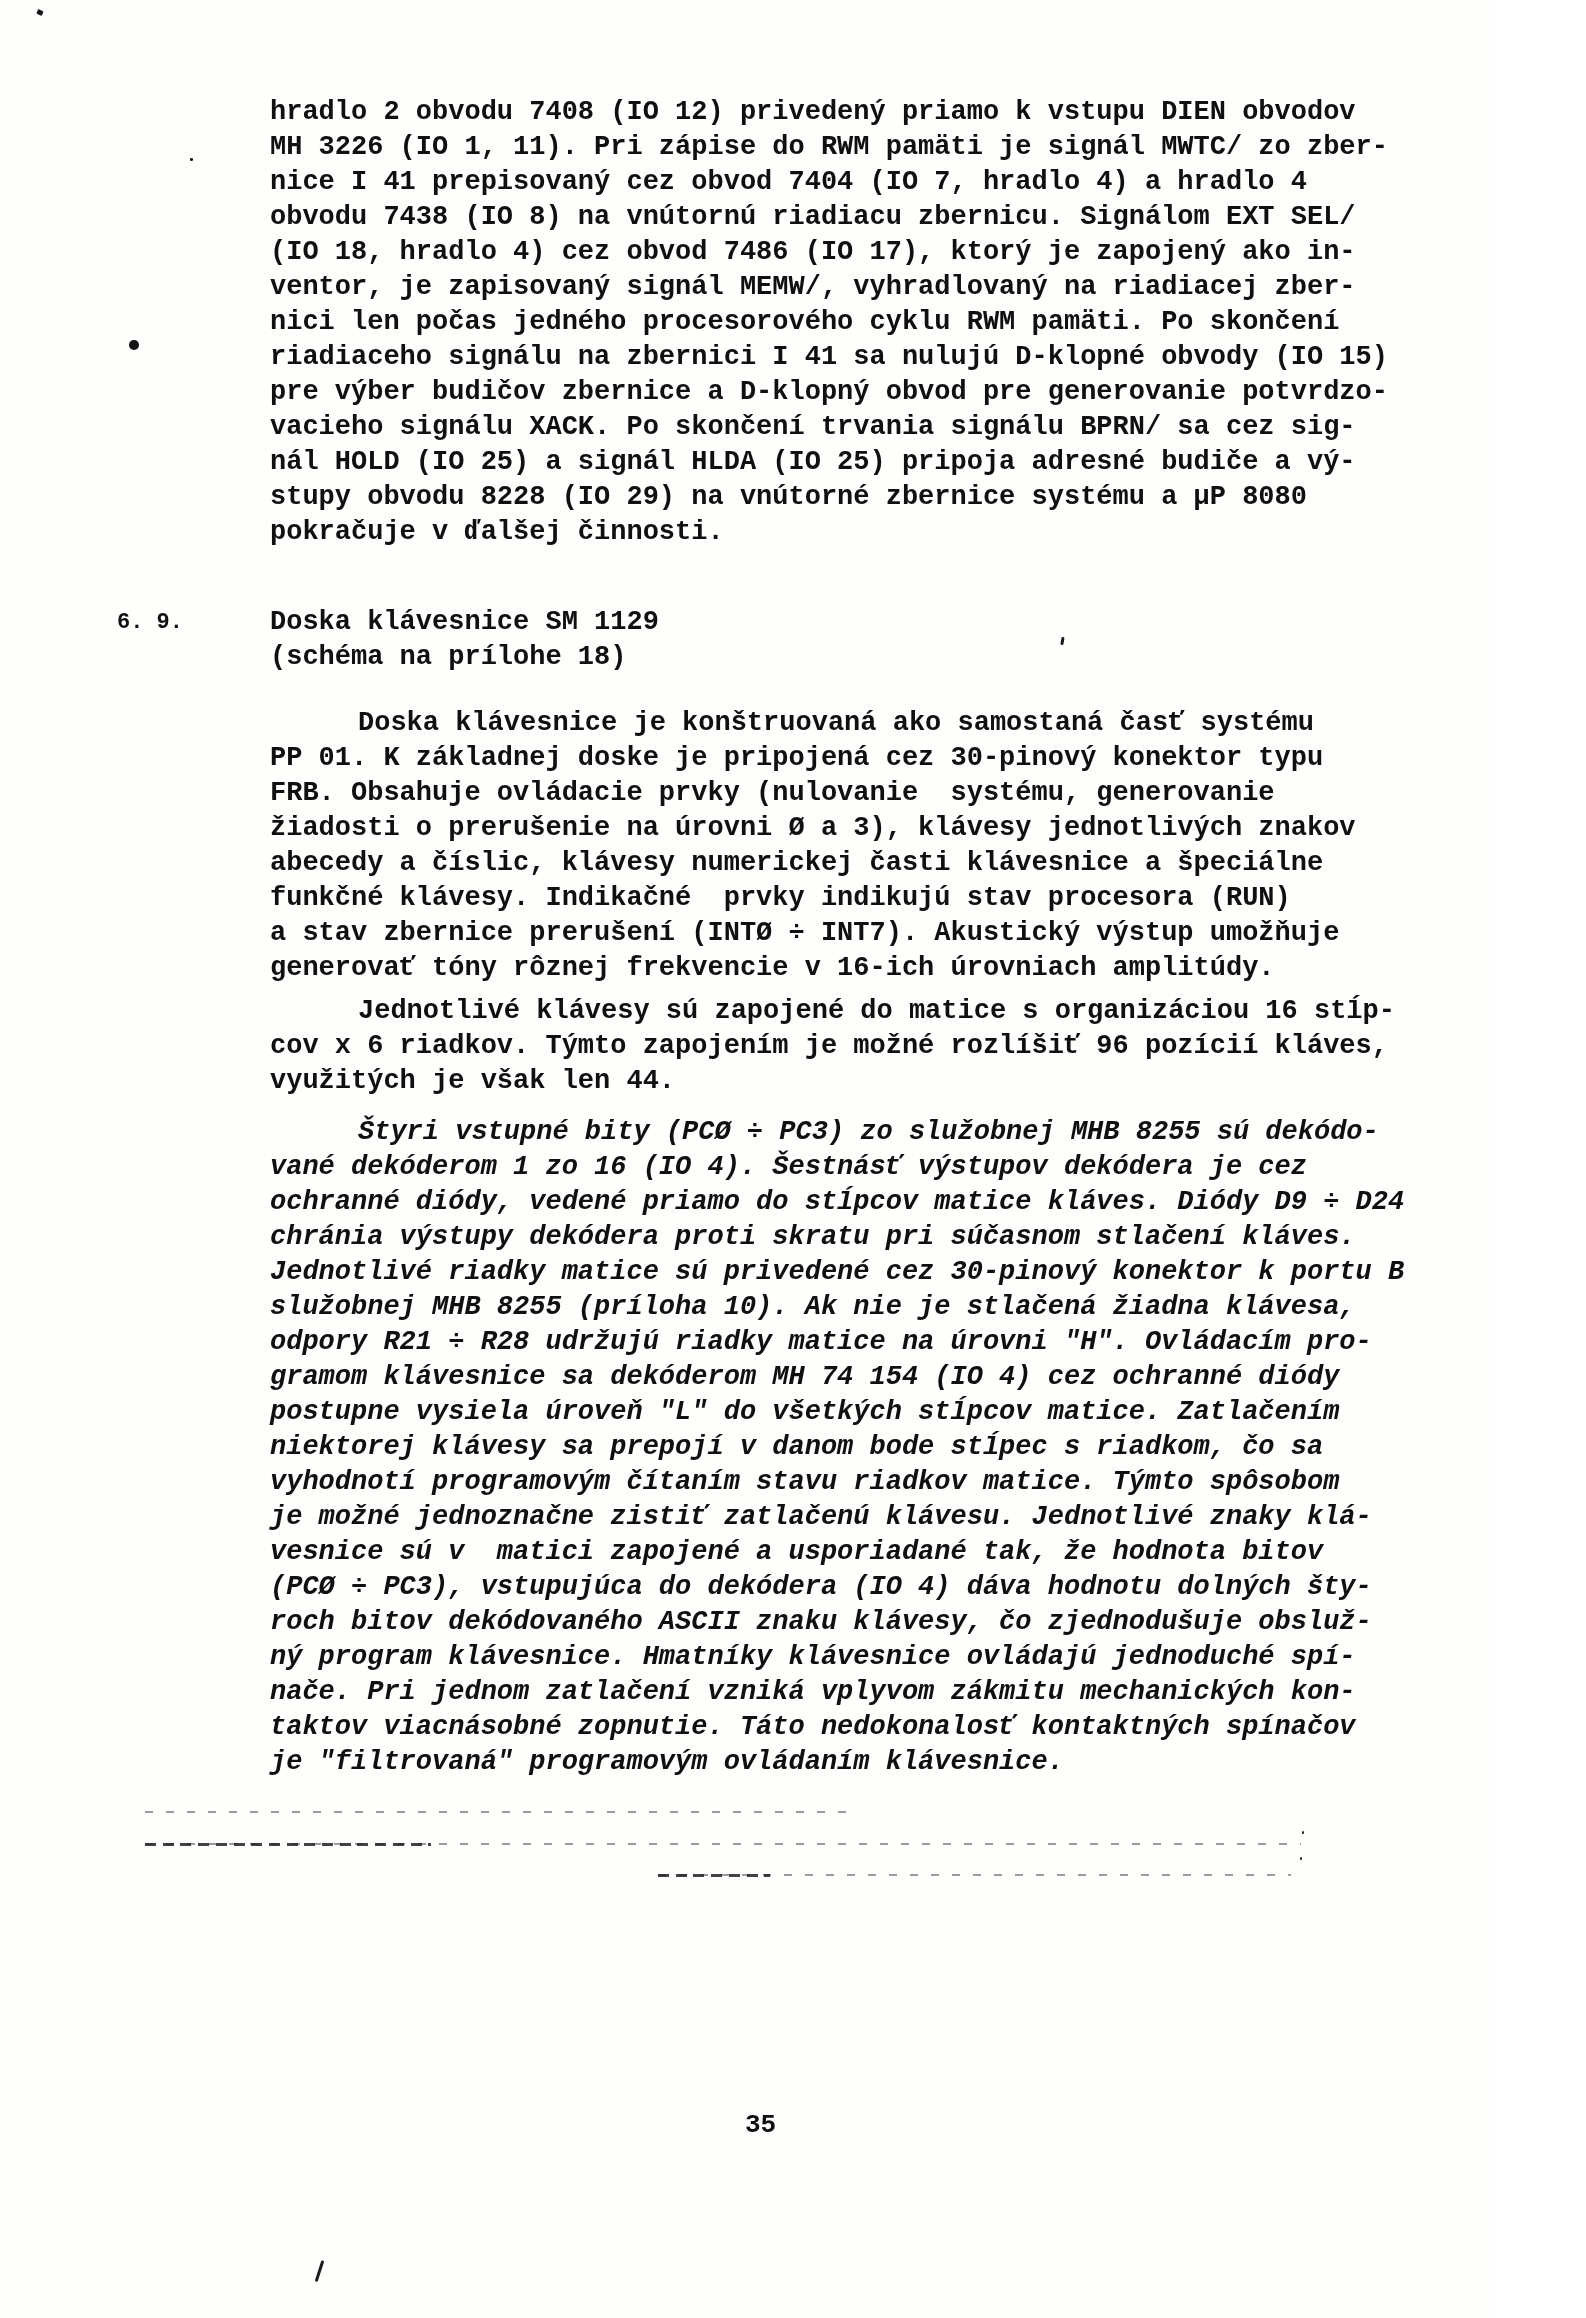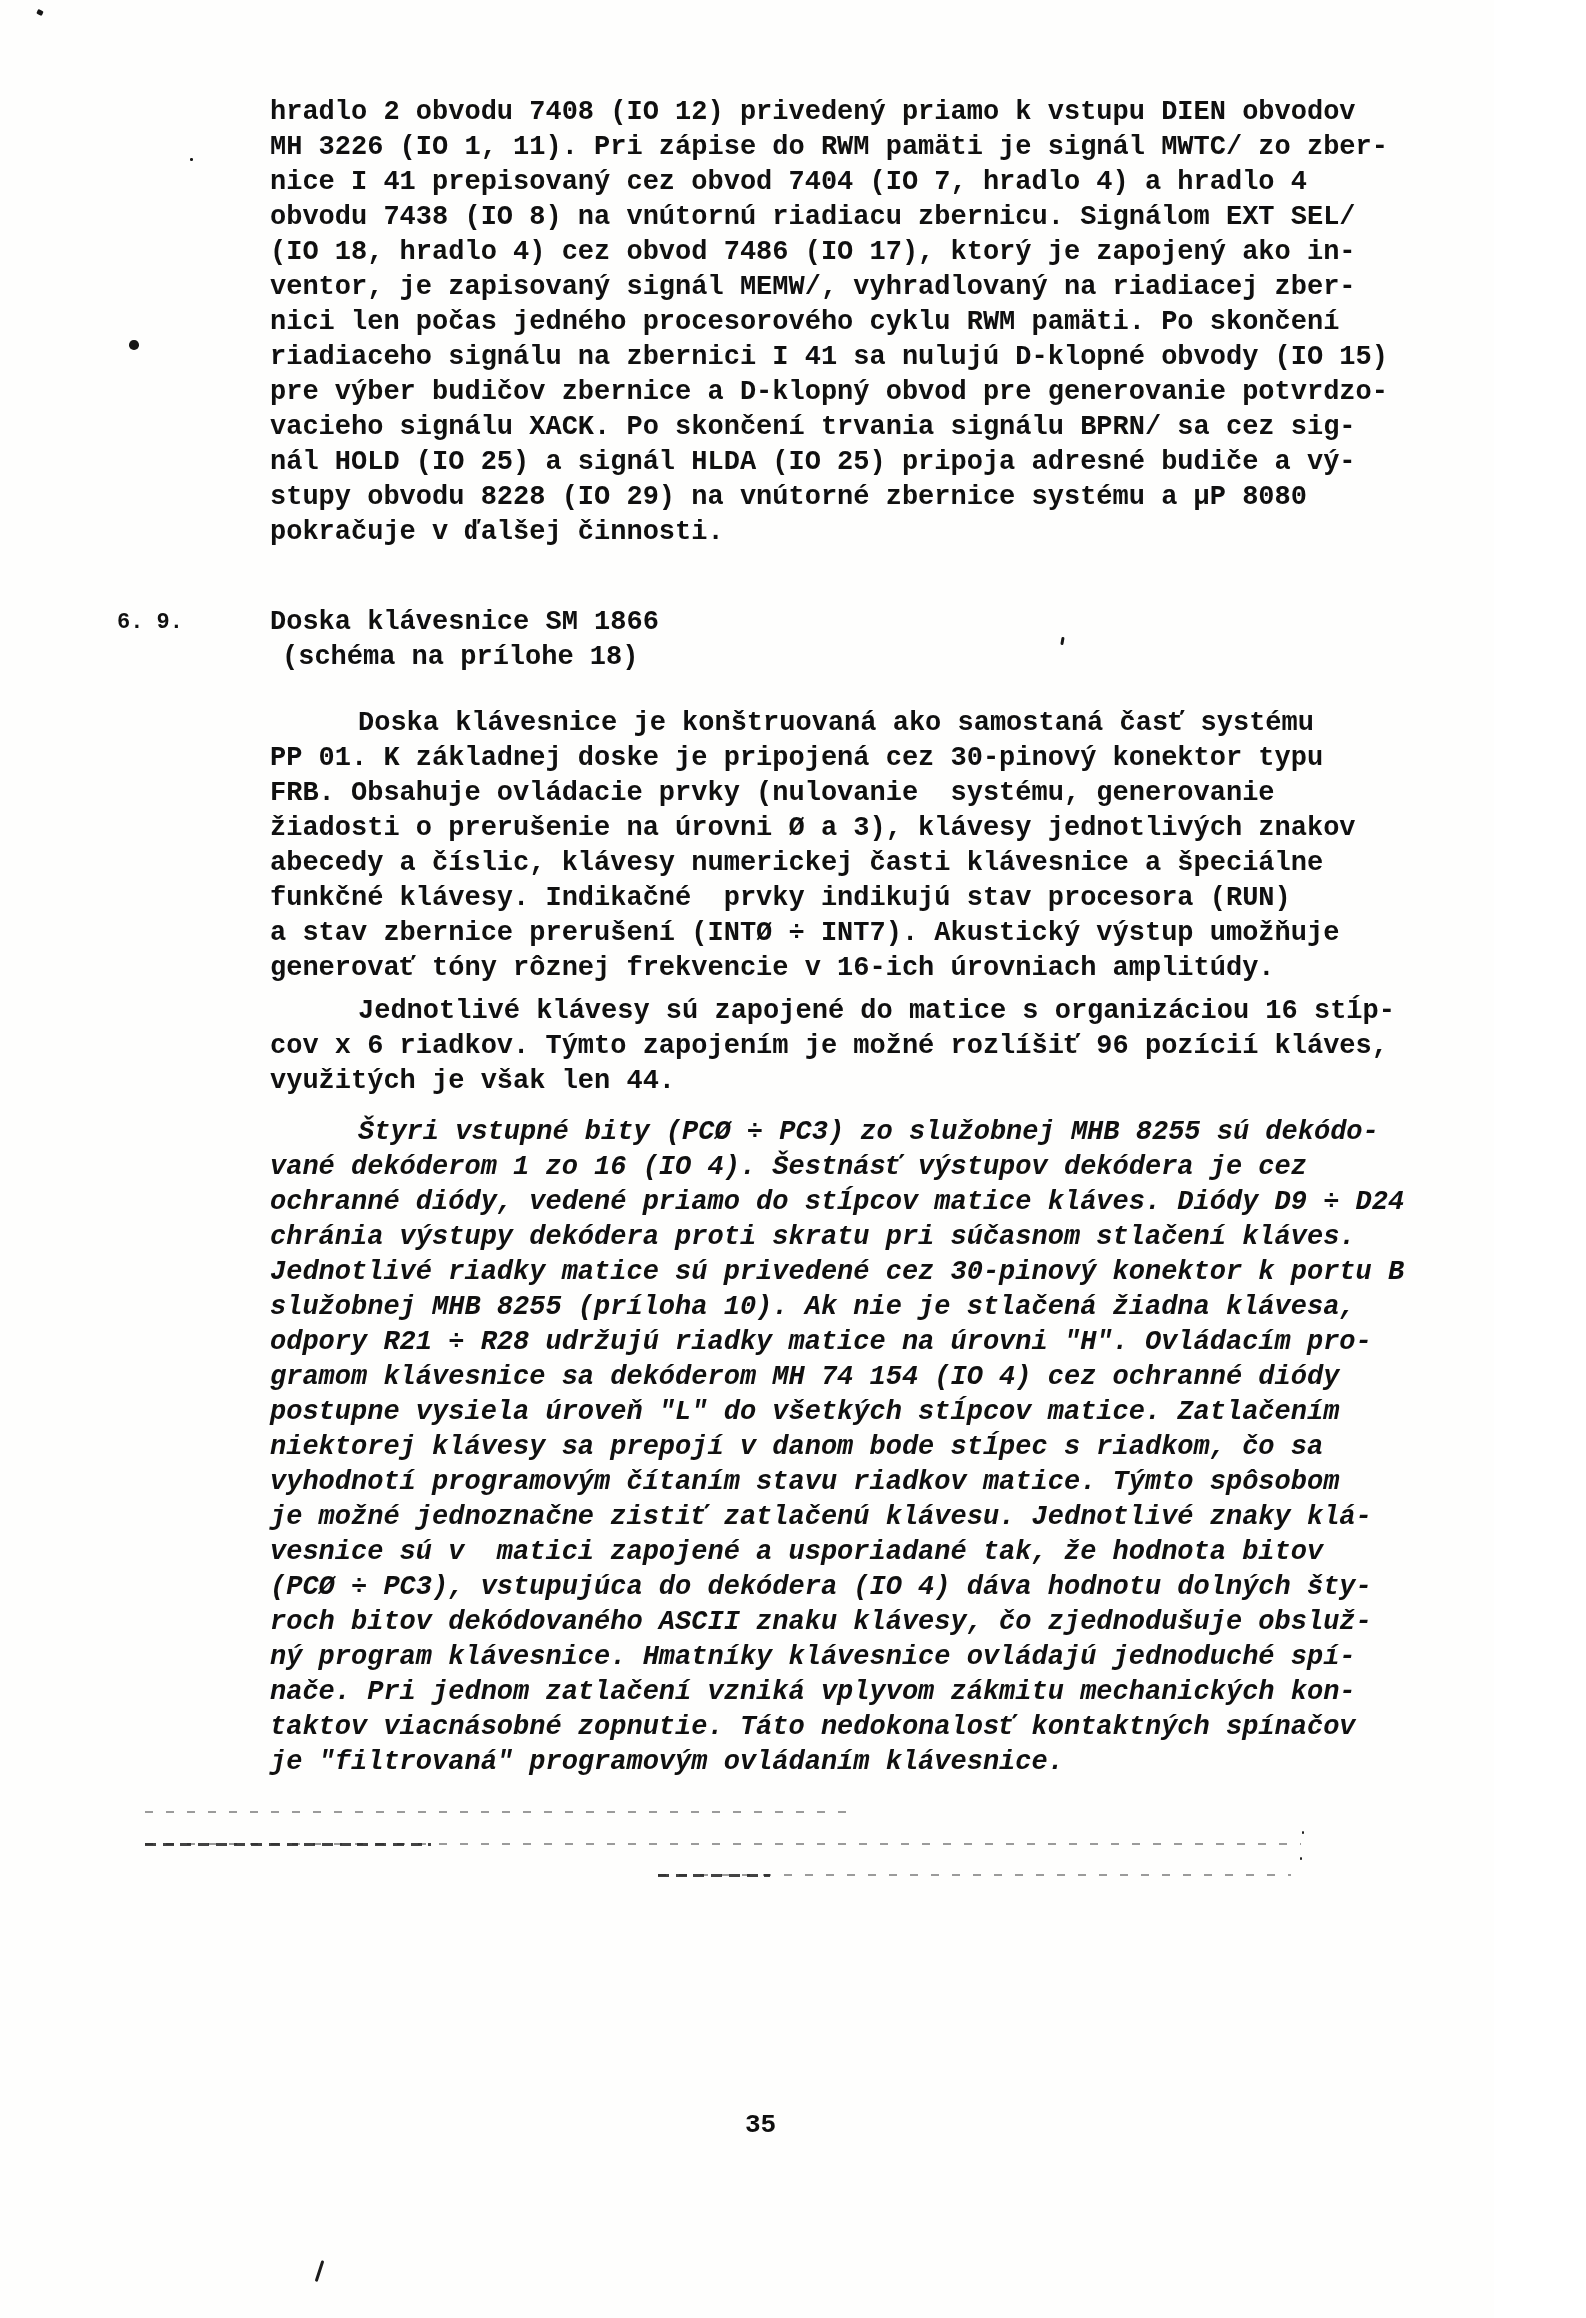--- a/index.html
+++ b/index.html
@@ -15,21 +15,21 @@
   }
   .textblock {
     position:absolute;
     font-size:27px;
     line-height:35px;
     white-space:pre;
   }
   .indent-first .line:first-child { text-indent:88px;margin-top:16px; }
   .section-num { position:absolute; left:117px; top:605px; font-size:22px; line-height:35px; white-space:pre; }
   .section-title { left:270px; top:605px; }
-  .section-subtitle { left:270px; top:640px;margin-left:12px; }
+  .section-subtitle { left:270px; top:640px; }
   .intro { left:270px; top:95px; }
   .para-a { left:270px; top:690px; }
   .para-b { left:270px; top:978px; }
   .para-c { left:270px; top:1099px;font-style:italic; }
   .page-number { position:absolute; left:745px; top:2110px; font-size:26px; }
 
   
   .artifact-line {
     position:absolute; height:2px; opacity:.55;
     background:repeating-linear-gradient(90deg,#4a4a4a 0 8.2px,transparent 8.2px 21px);
@@ -63,21 +63,21 @@
   <div class="speck s2"></div>
   <div class="speck s3"></div>
   <div class="speck s4"></div>
   <div class="speck s5"></div>
   <div class="speck s6"></div>
   <div class="slash-mark"></div>
 
   <div class="textblock intro"><div class="line">hradlo 2 obvodu 7408 (IO 12) privedený priamo k vstupu DIEN obvodov</div><div class="line">MH 3226 (IO 1, 11). Pri zápise do RWM pamäti je signál MWTC/ zo zber-</div><div class="line">nice I 41 prepisovaný cez obvod 7404 (IO 7, hradlo 4) a hradlo 4</div><div class="line">obvodu 7438 (IO 8) na vnútornú riadiacu zbernicu. Signálom EXT SEL/</div><div class="line">(IO 18, hradlo 4) cez obvod 7486 (IO 17), ktorý je zapojený ako in-</div><div class="line">ventor, je zapisovaný signál MEMW/, vyhradlovaný na riadiacej zber-</div><div class="line">nici len počas jedného procesorového cyklu RWM pamäti. Po skončení</div><div class="line">riadiaceho signálu na zbernici I 41 sa nulujú D-klopné obvody (IO 15)</div><div class="line">pre výber budičov zbernice a D-klopný obvod pre generovanie potvrdzo-</div><div class="line">vacieho signálu XACK. Po skončení trvania signálu BPRN/ sa cez sig-</div><div class="line">nál HOLD (IO 25) a signál HLDA (IO 25) pripoja adresné budiče a vý-</div><div class="line">stupy obvodu 8228 (IO 29) na vnútorné zbernice systému a µP 8080</div><div class="line">pokračuje v ďalšej činnosti.</div></div>
 
   <div class="section-num">6. 9.</div>
-  <div class="textblock section-title">Doska klávesnice SM 1866</div>
+  <div class="textblock section-title">Doska klávesnice SM 1129</div>
   <div class="textblock section-subtitle">(schéma na prílohe 18)</div>
 
   <div class="textblock para-a indent-first"><div class="line">Doska klávesnice je konštruovaná ako samostaná časť systému</div><div class="line">PP 01. K základnej doske je pripojená cez 30-pinový konektor typu</div><div class="line">FRB. Obsahuje ovládacie prvky (nulovanie  systému, generovanie</div><div class="line">žiadosti o prerušenie na úrovni Ø a 3), klávesy jednotlivých znakov</div><div class="line">abecedy a číslic, klávesy numerickej časti klávesnice a špeciálne</div><div class="line">funkčné klávesy. Indikačné  prvky indikujú stav procesora (RUN)</div><div class="line">a stav zbernice prerušení (INTØ ÷ INT7). Akustický výstup umožňuje</div><div class="line">generovať tóny rôznej frekvencie v 16-ich úrovniach amplitúdy.</div></div>
   <div class="textblock para-b indent-first"><div class="line">Jednotlivé klávesy sú zapojené do matice s organizáciou 16 stĺp-</div><div class="line">cov x 6 riadkov. Týmto zapojením je možné rozlíšiť 96 pozícií kláves,</div><div class="line">využitých je však len 44.</div></div>
   <div class="textblock para-c indent-first"><div class="line">Štyri vstupné bity (PCØ ÷ PC3) zo služobnej MHB 8255 sú dekódo-</div><div class="line">vané dekóderom 1 zo 16 (IO 4). Šestnásť výstupov dekódera je cez</div><div class="line">ochranné diódy, vedené priamo do stĺpcov matice kláves. Diódy D9 ÷ D24</div><div class="line">chránia výstupy dekódera proti skratu pri súčasnom stlačení kláves.</div><div class="line">Jednotlivé riadky matice sú privedené cez 30-pinový konektor k portu B</div><div class="line">služobnej MHB 8255 (príloha 10). Ak nie je stlačená žiadna klávesa,</div><div class="line">odpory R21 ÷ R28 udržujú riadky matice na úrovni "H". Ovládacím pro-</div><div class="line">gramom klávesnice sa dekóderom MH 74 154 (IO 4) cez ochranné diódy</div><div class="line">postupne vysiela úroveň "L" do všetkých stĺpcov matice. Zatlačením</div><div class="line">niektorej klávesy sa prepojí v danom bode stĺpec s riadkom, čo sa</div><div class="line">vyhodnotí programovým čítaním stavu riadkov matice. Týmto spôsobom</div><div class="line">je možné jednoznačne zistiť zatlačenú klávesu. Jednotlivé znaky klá-</div><div class="line">vesnice sú v  matici zapojené a usporiadané tak, že hodnota bitov</div><div class="line">(PCØ ÷ PC3), vstupujúca do dekódera (IO 4) dáva hodnotu dolných šty-</div><div class="line">roch bitov dekódovaného ASCII znaku klávesy, čo zjednodušuje obsluž-</div><div class="line">ný program klávesnice. Hmatníky klávesnice ovládajú jednoduché spí-</div><div class="line">nače. Pri jednom zatlačení vzniká vplyvom zákmitu mechanických kon-</div><div class="line">taktov viacnásobné zopnutie. Táto nedokonalosť kontaktných spínačov</div><div class="line">je "filtrovaná" programovým ovládaním klávesnice.</div></div>
 
   <div class="artifact-line art1"></div>
   <div class="artifact-line art2"></div>
   <div class="artifact-line dark art2d"></div>
   <div class="artifact-line art3"></div>

